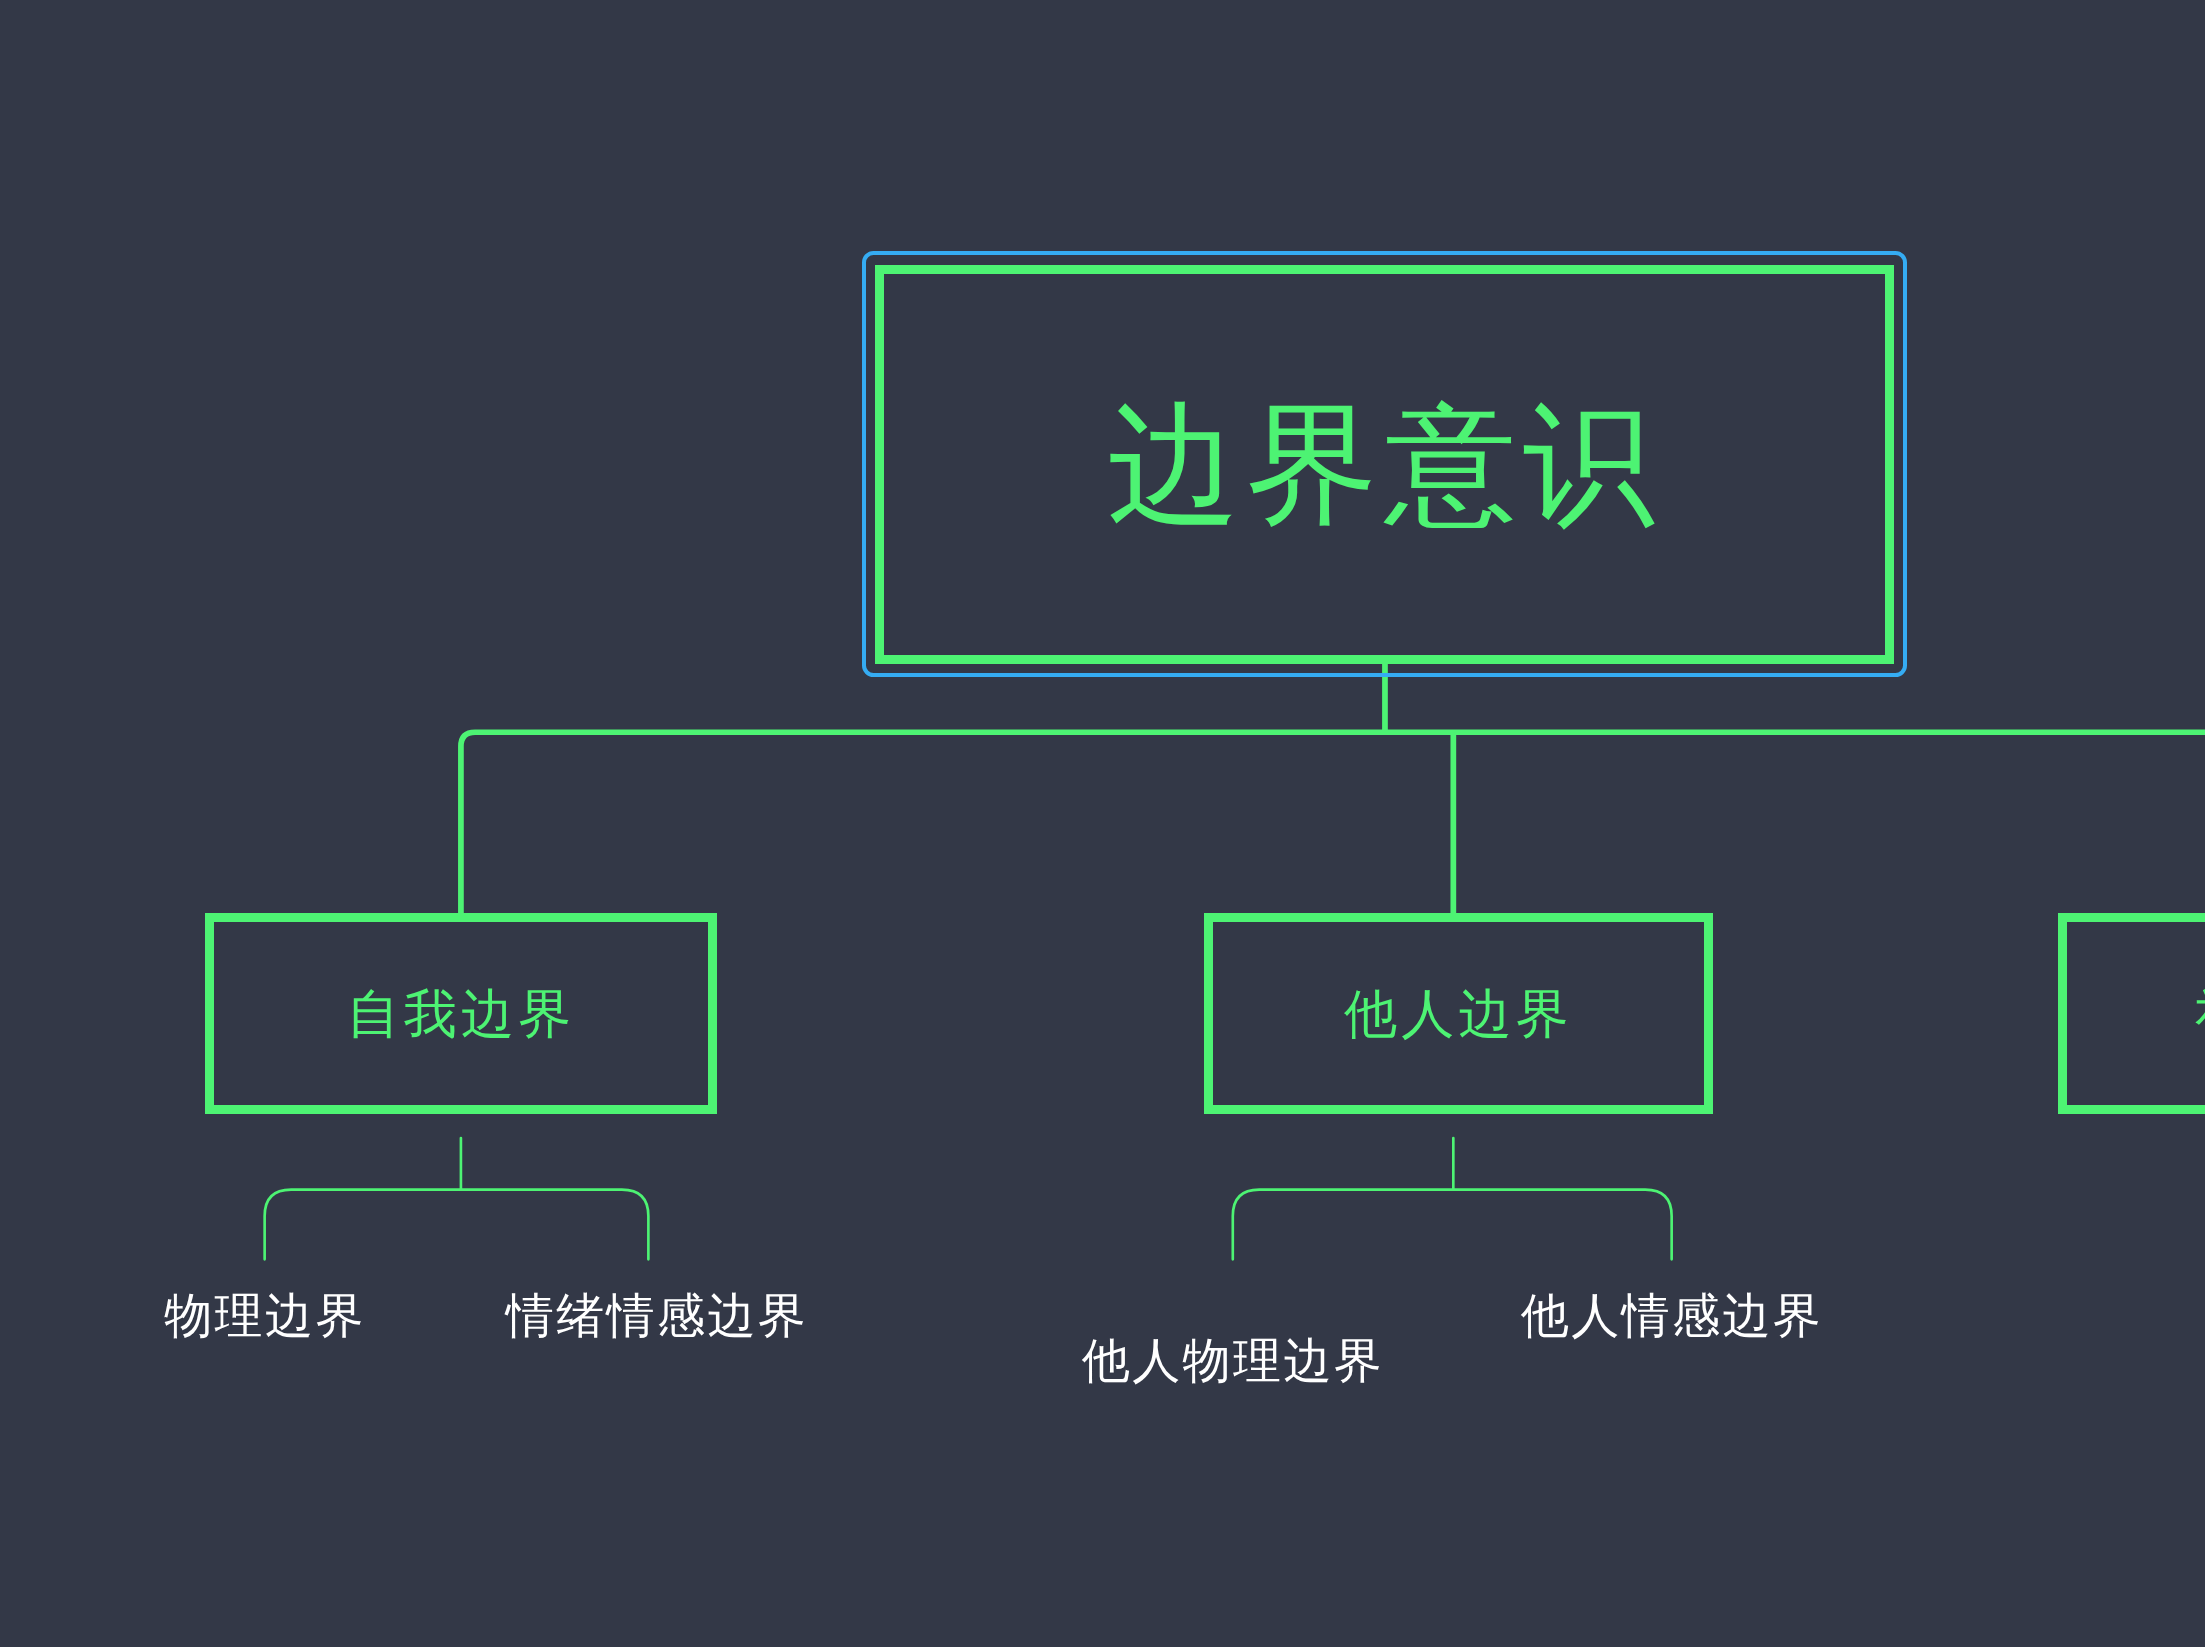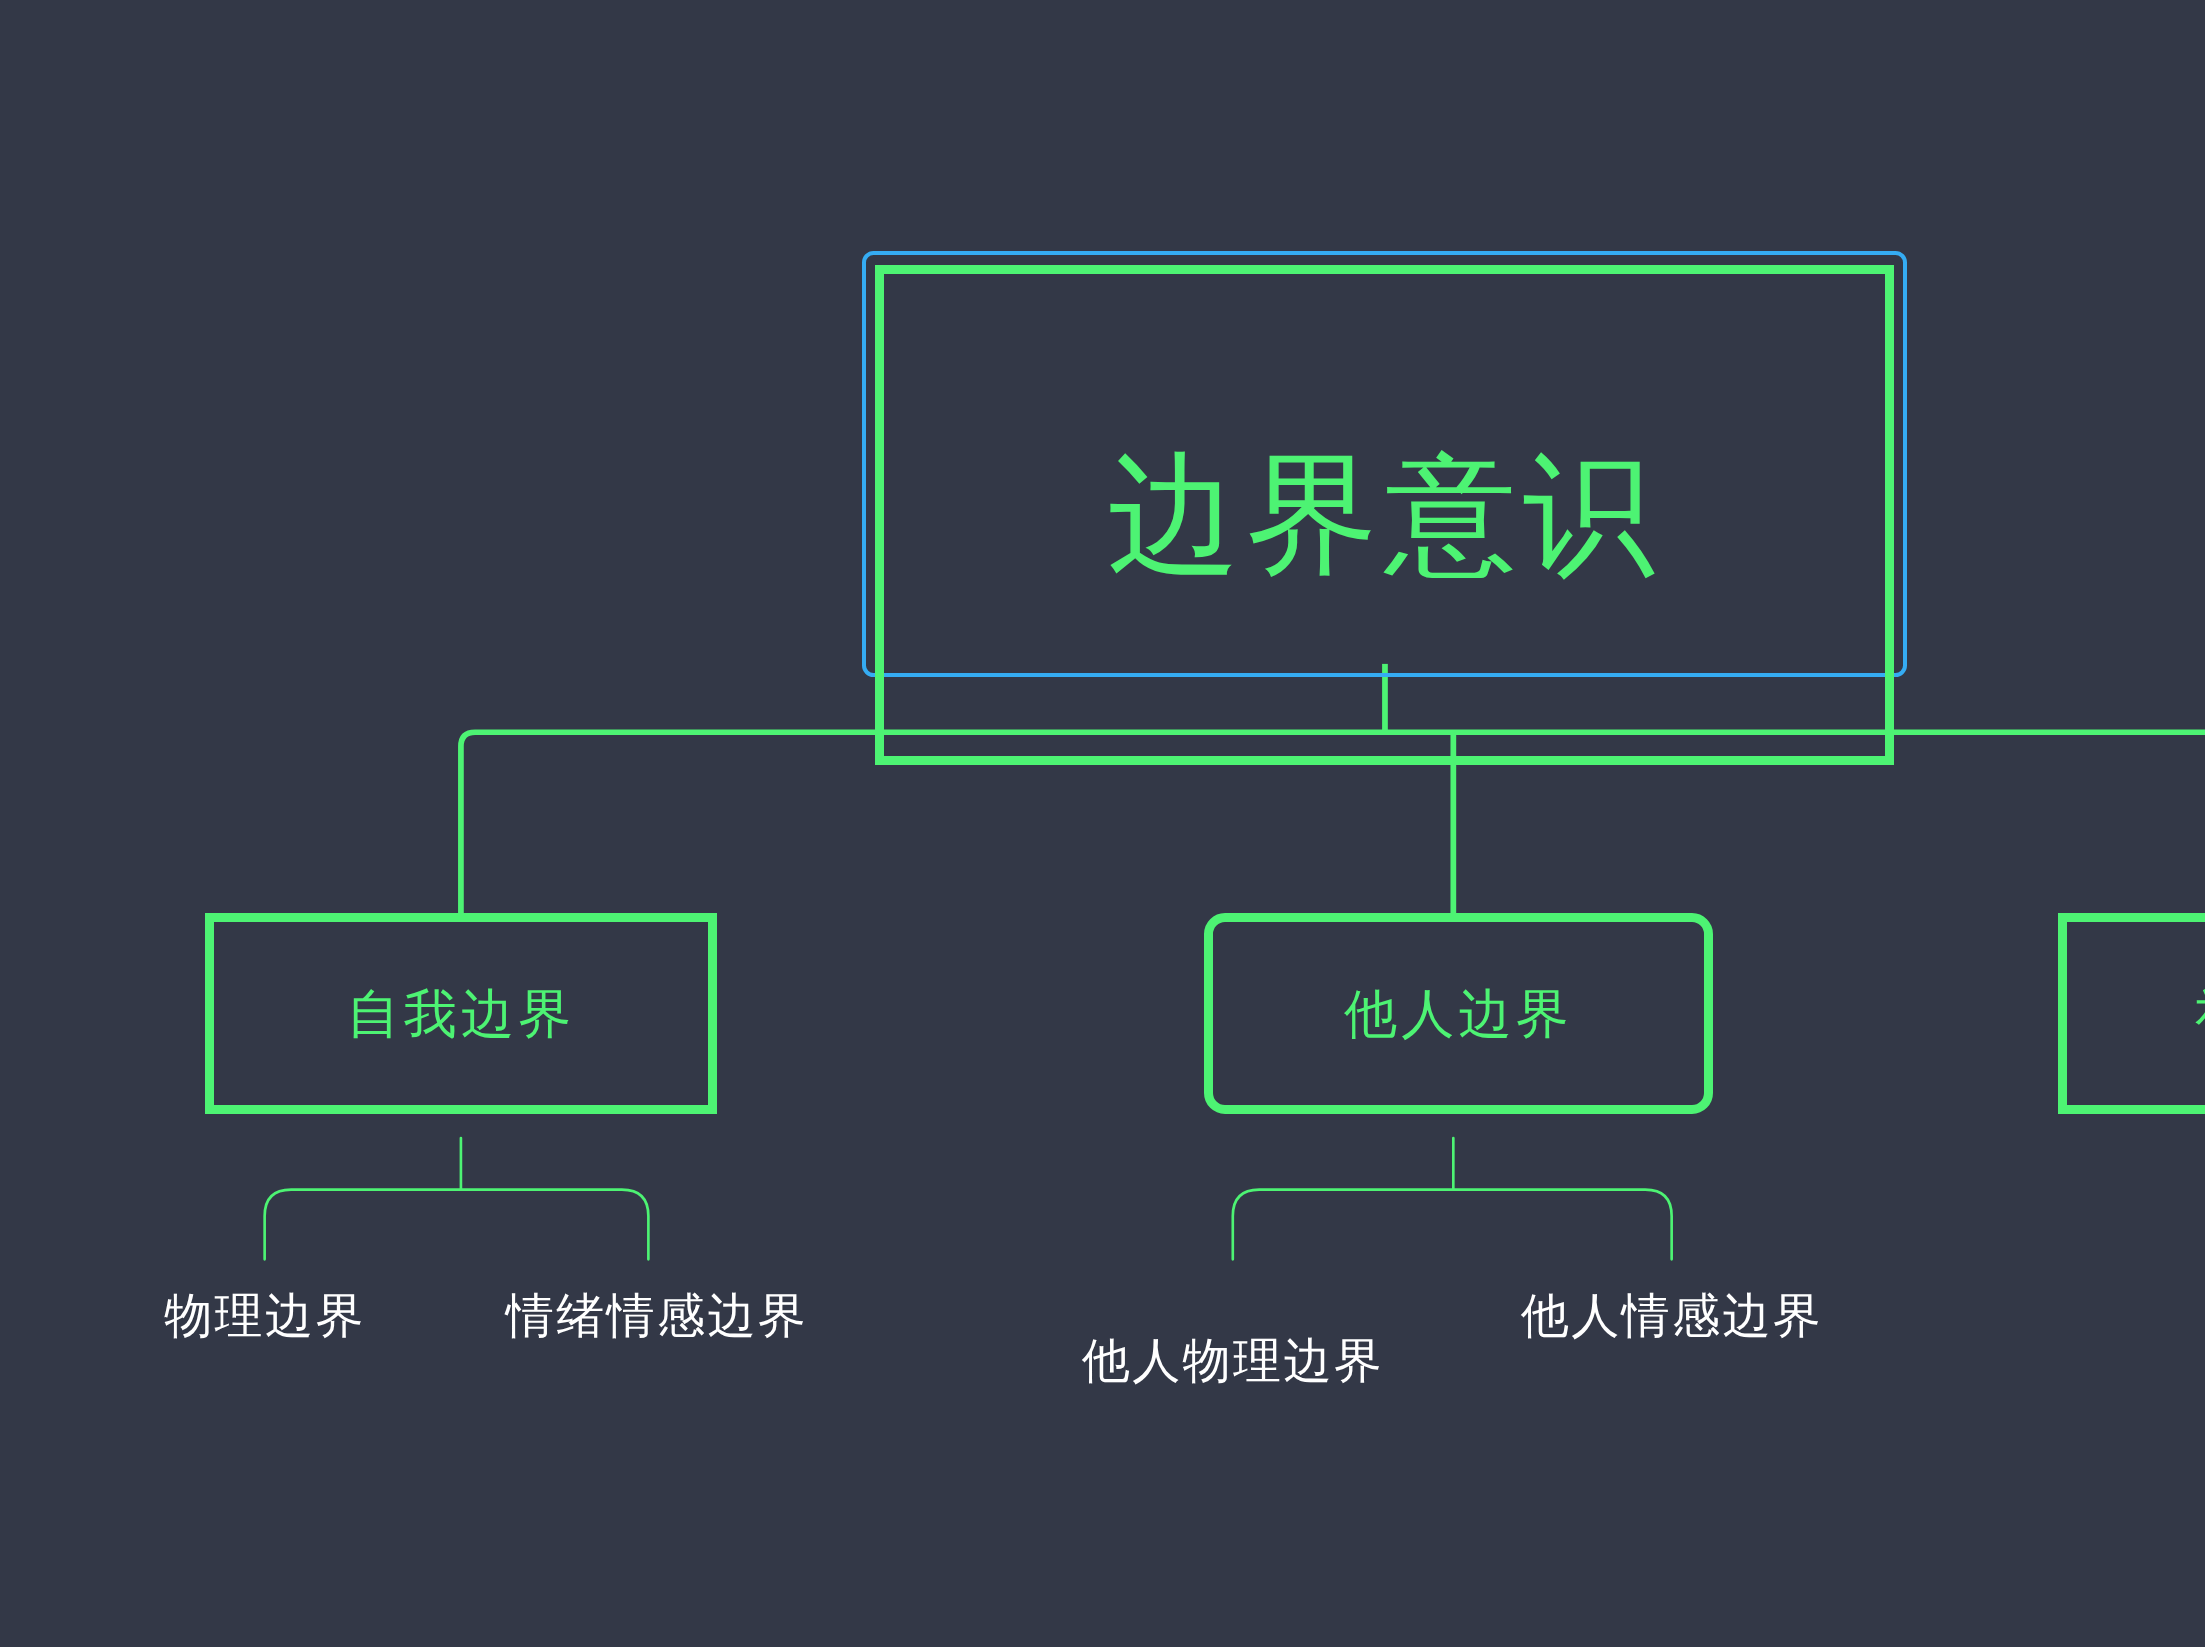--- a/index.html
+++ b/index.html
@@ -45,21 +45,21 @@
     white-space: nowrap;
     letter-spacing: 0.04em;
     line-height: 1;
   }
 
   
   #root-node {
     left: 875px;
     top: 265px;
     width: 1019px;
-    height: 500px;
+    height: 399px;
     border: 9.7px solid #4DF373;
   }
   #root-node .node-label {
     font-size: 132px;
     letter-spacing: 0.05em;
   }
   
   #root-selection {
     position: absolute;
     left: 862px;
@@ -74,21 +74,21 @@
   
   .branch-node {
     height: 201px;
     border: 9.7px solid #4DF373;
   }
   .branch-node .node-label {
     font-size: 53px;
     letter-spacing: 0.08em;
   }
   #branch-0 { left: 205px;  top: 913px; width: 512px; }
-  #branch-1 { left: 1204px; top: 913px; width: 509px; border-radius: 21px; }
+  #branch-1 { left: 1204px; top: 913px; width: 509px; }
   #branch-2 { left: 2058px; top: 913px; width: 503px; }
 
   
   .leaf {
     position: absolute;
     transform: translateX(-50%);
     color: #ffffff;
     font-size: 48px;
     line-height: 1;
     white-space: nowrap;

